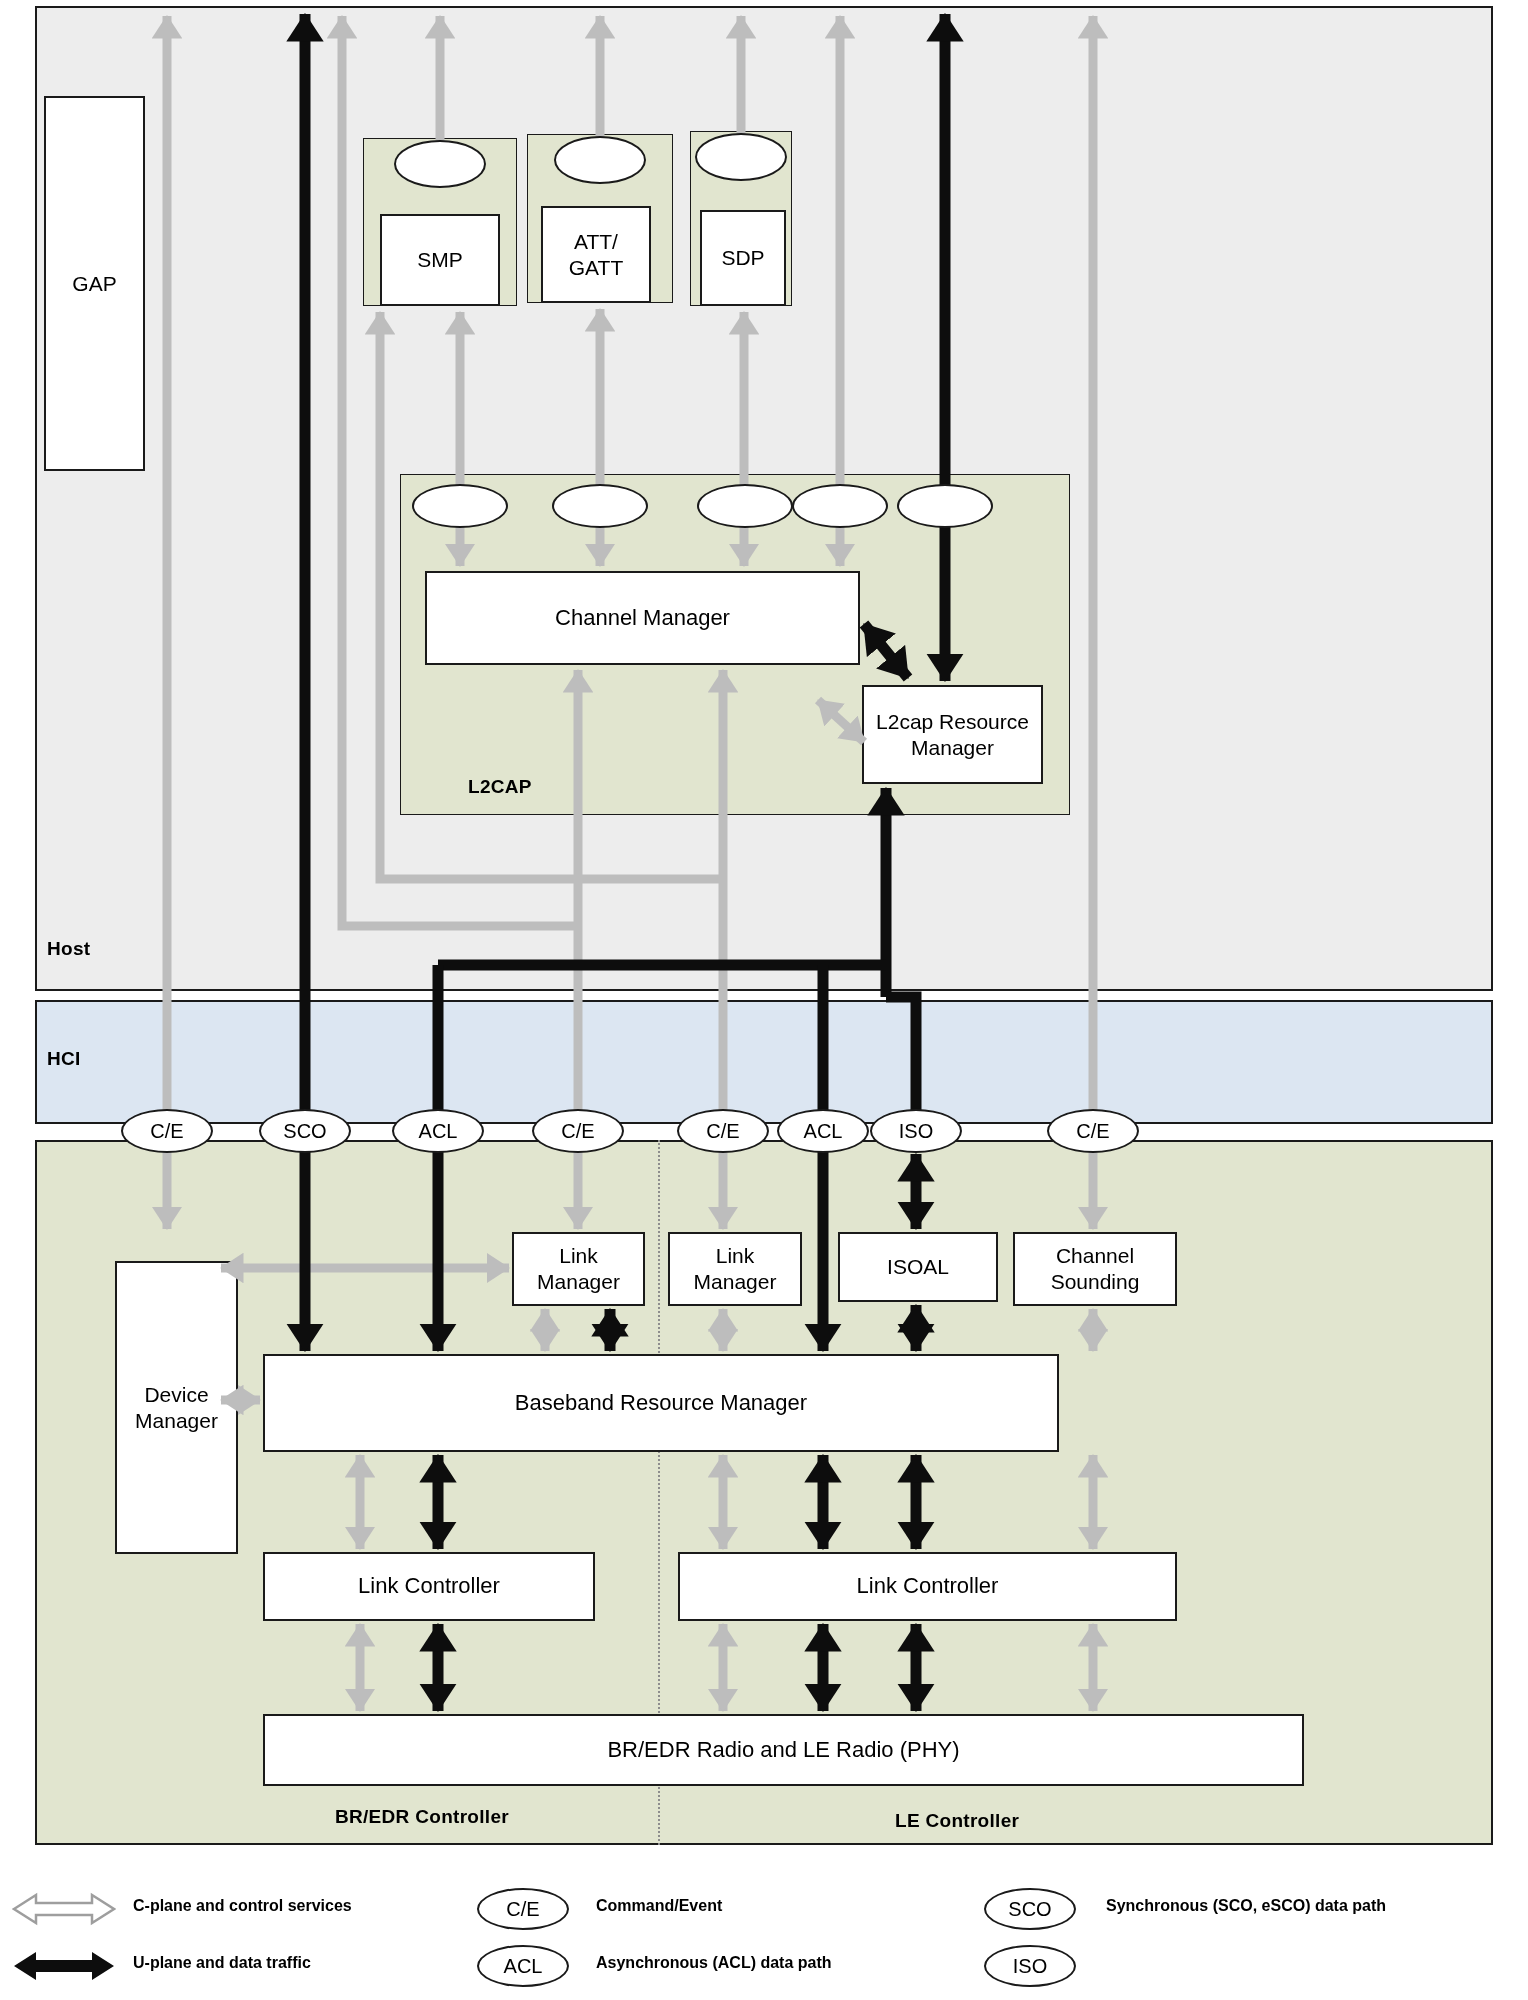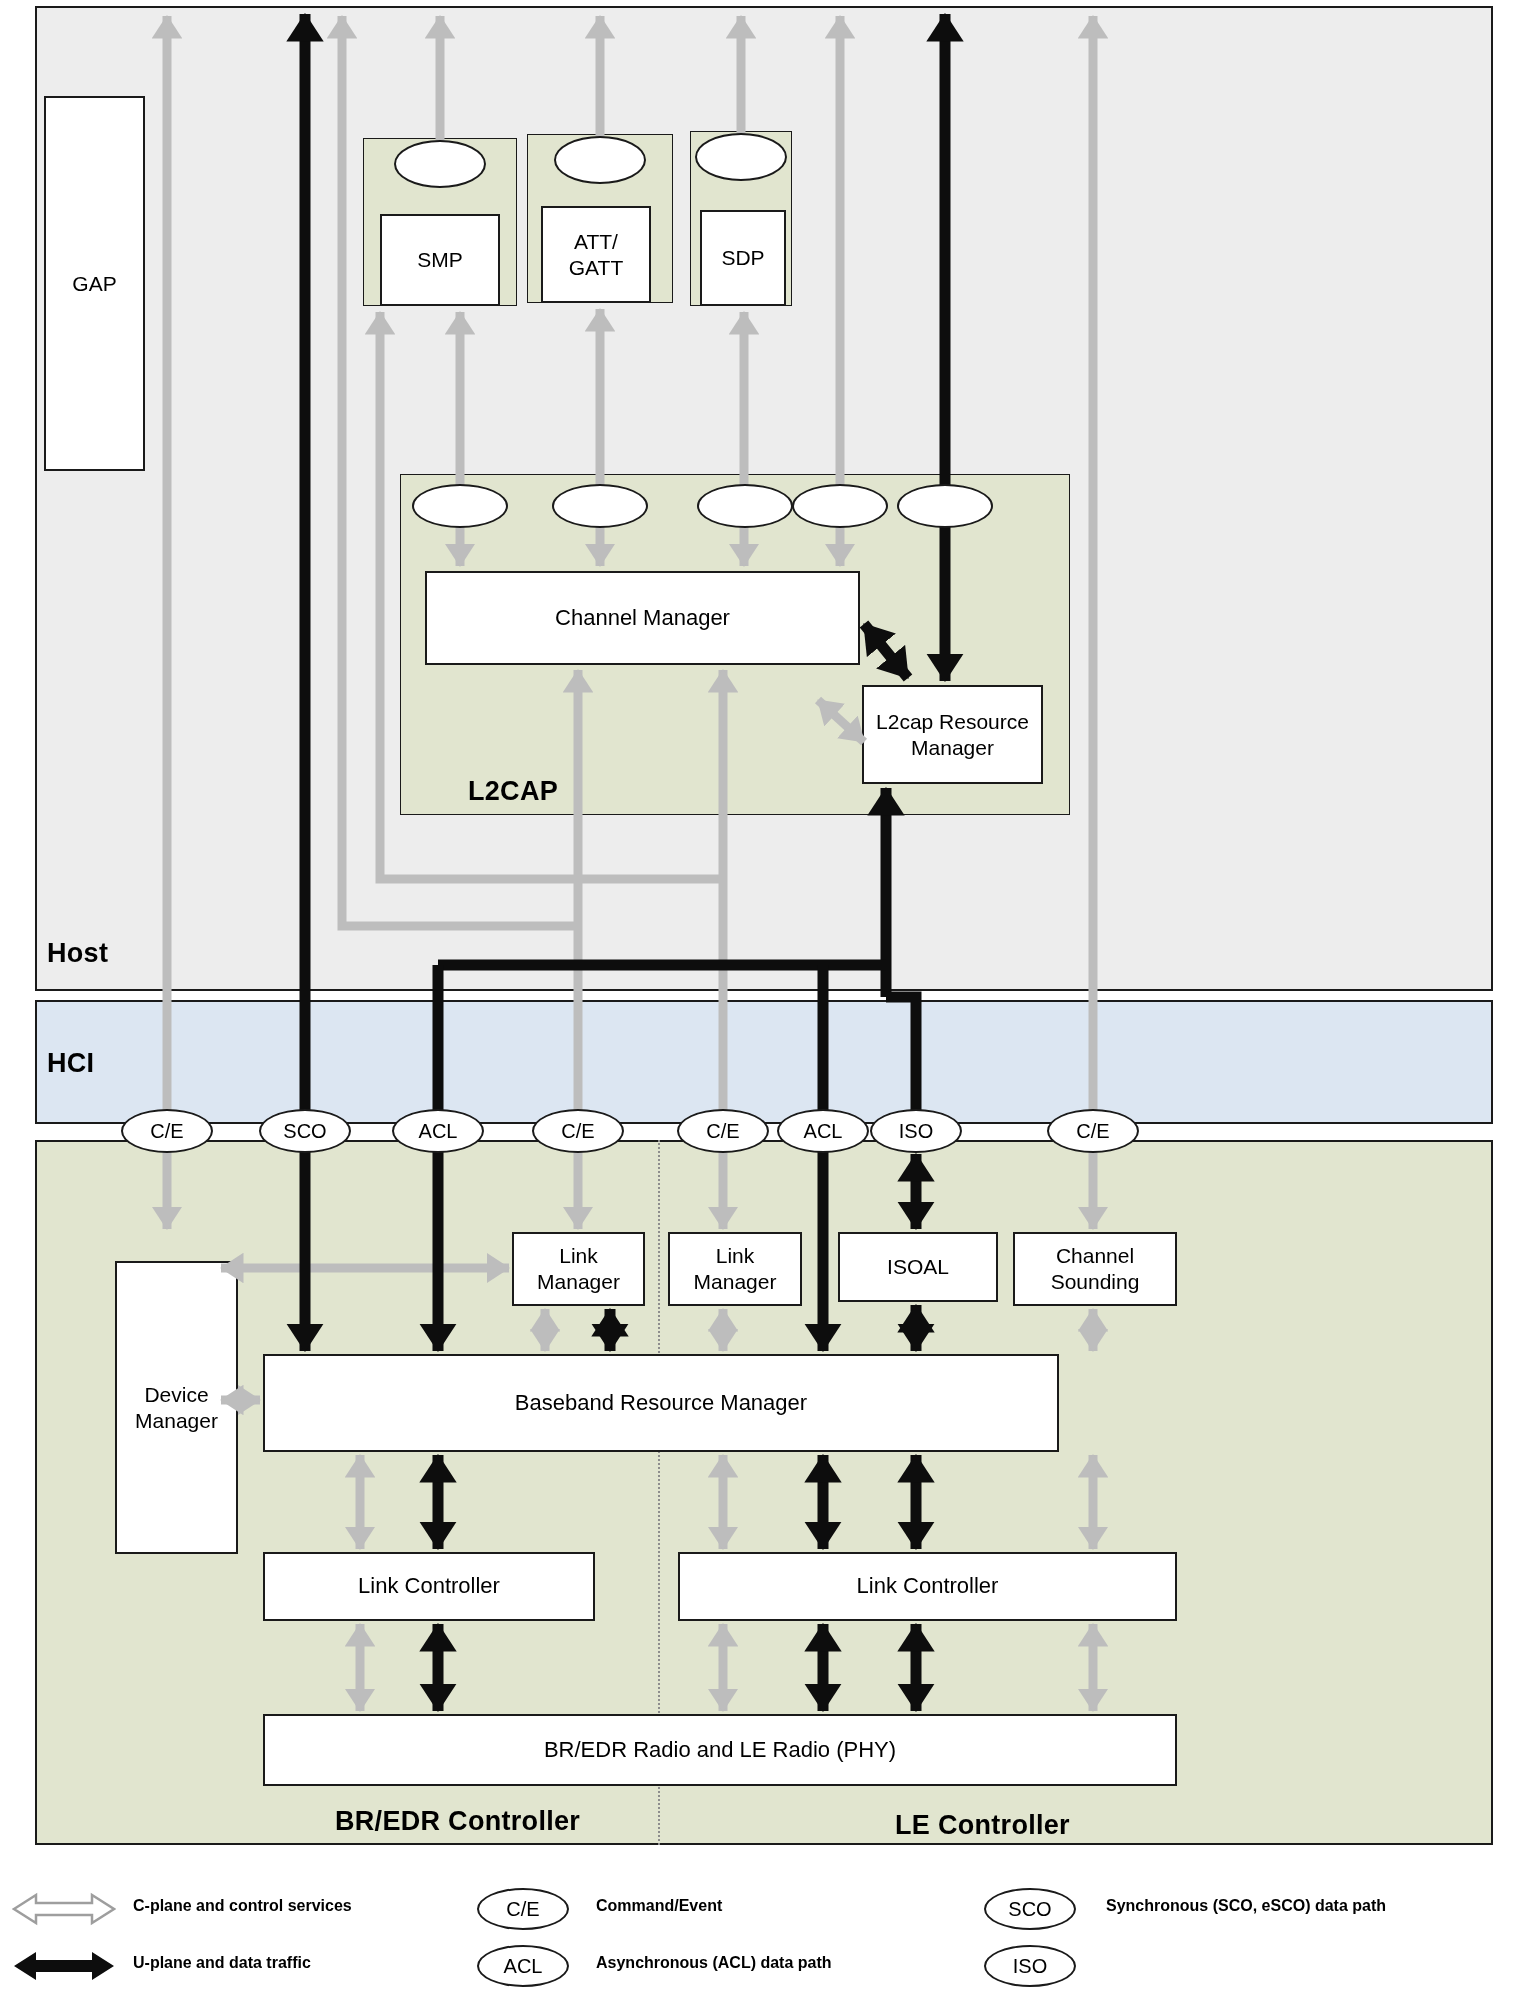--- a/index.html
+++ b/index.html
@@ -10,21 +10,21 @@
   .region{position:absolute;border:2px solid #1a1a1a}
   .region.host{background:var(--host-bg,#ededed)}
   .region.hci{background:var(--hci-bg,#dce6f2)}
   .region.ctrl{background:var(--ctrl-bg,#e1e5cf)}
   .module{position:absolute;background:var(--ctrl-bg,#e1e5cf);border:1.5px solid #1a1a1a}
   .box{position:absolute;background:#fff;border:2px solid #1a1a1a;display:flex;align-items:center;justify-content:center;
        text-align:center;font-size:21px;line-height:1.22;white-space:pre-line}
   .box.big{font-size:22px}
   .ellipse{position:absolute;background:#fff;border:2px solid #1a1a1a;border-radius:50%;
        display:flex;align-items:center;justify-content:center;font-size:20px}
-  .seclabel{position:absolute;font-weight:bold;font-size:27px;letter-spacing:.3px}
+  .seclabel{position:absolute;font-weight:bold;font-size:19px;letter-spacing:.3px}
   .divider{position:absolute;width:0;border-left:2px dotted #8d8d8d}
   #arrow-layer{position:absolute;left:0;top:0;pointer-events:none}
   .legend-label{position:absolute;font-weight:bold;font-size:16px;white-space:pre-line;line-height:1.25}
 </style>
 </head>
 <body>
 
 <div id="canvas">
 
   <div class="region host" style="left:35px;top:6px;width:1458px;height:985px"></div>
@@ -58,21 +58,21 @@
   <div class="box" style="left:512px;top:1232px;width:133px;height:74px">Link
 Manager</div>
   <div class="box" style="left:668px;top:1232px;width:134px;height:74px">Link
 Manager</div>
   <div class="box" style="left:838px;top:1232px;width:160px;height:70px">ISOAL</div>
   <div class="box" style="left:1013px;top:1232px;width:164px;height:74px">Channel
 Sounding</div>
   <div class="box big" style="left:263px;top:1354px;width:796px;height:98px">Baseband Resource Manager</div>
   <div class="box big" style="left:263px;top:1552px;width:332px;height:69px">Link Controller</div>
   <div class="box big" style="left:678px;top:1552px;width:499px;height:69px">Link Controller</div>
-  <div class="box big" style="left:263px;top:1714px;width:914px;height:72px">BR/EDR Radio and LE Radio (PHY)</div>
+  <div class="box big" style="left:263px;top:1714px;width:1041px;height:72px">BR/EDR Radio and LE Radio (PHY)</div>
   <div class="seclabel" style="left:335px;top:1806px">BR/EDR Controller</div>
   <div class="seclabel" style="left:895px;top:1810px">LE Controller</div>
 
   <svg id="arrow-layer" width="1528" height="2000" viewBox="0 0 1528 2000">
     <defs>
       <marker id="mg" markerUnits="strokeWidth" markerWidth="2.6" markerHeight="3.4" refX="2.5" refY="1.7" orient="auto-start-reverse">
         <path id="head-g" d="M0,0 L2.6,1.7 L0,3.4 Z" fill="#bdbdbd"></path>
       </marker>
       <marker id="mb" markerUnits="strokeWidth" markerWidth="2.6" markerHeight="3.4" refX="2.5" refY="1.7" orient="auto-start-reverse">
         <path id="head-b" d="M0,0 L2.6,1.7 L0,3.4 Z" fill="#0d0d0d"></path>

